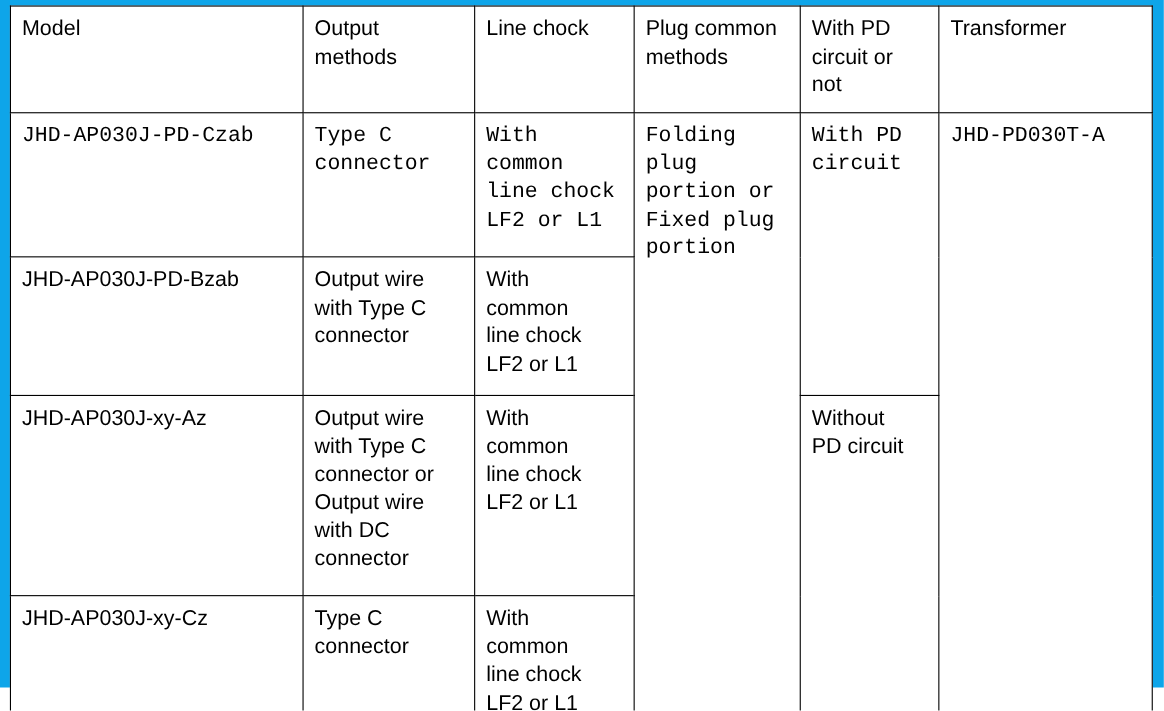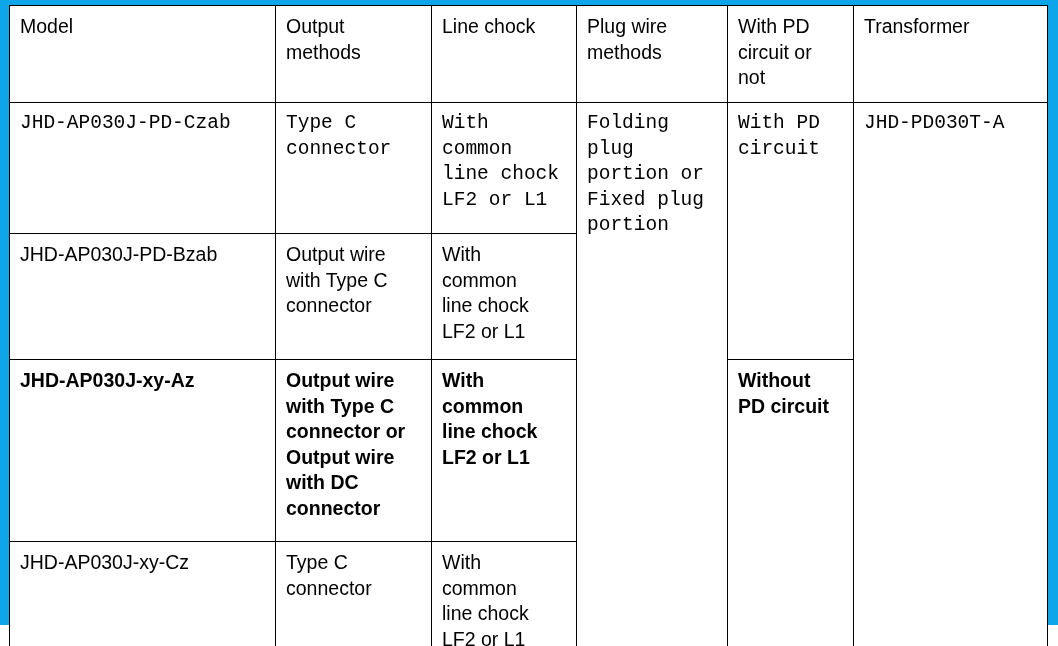--- a/index.html
+++ b/index.html
@@ -47,21 +47,21 @@
   col.c-output      { width: 156px; }
   col.c-chock       { width: 145px; }
   col.c-plug        { width: 151px; }
   col.c-pd          { width: 126px; }
   col.c-transformer { width: 194px; }
 
   
   tr.r-head td { height: 82px; }
   tr.r-1 td    { height: 116px; font-family: Liberation Mono, monospace; }
   tr.r-2 td    { height: 111px; }
-  tr.r-3 td    { height: 167px; font-weight: bold; }
+  tr.r-3 td    { height: 167px; }
   tr.r-4 td    { height: 117px; }
 
   td.merged { vertical-align: top; }
 </style>
 </head>
 <body>
 
 <div id="sheet">
 
   <table class="spec-table">
@@ -73,21 +73,21 @@
       <col class="c-pd">
       <col class="c-transformer">
     </colgroup>
     <tbody>
 
       <tr class="r-head">
         <td>Model</td>
         <td>Output
 methods</td>
         <td>Line chock</td>
-        <td>Plug wire
+        <td>Plug common
 methods</td>
         <td>With PD
 circuit or
 not</td>
         <td>Transformer</td>
       </tr>
 
       <tr class="r-1">
         <td>JHD-AP030J-PD-Czab</td>
         <td>Type C

